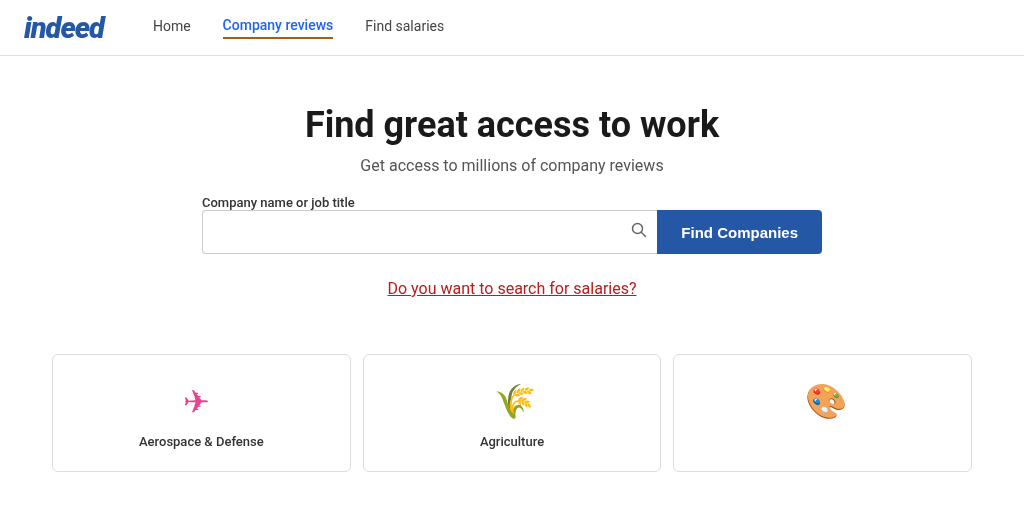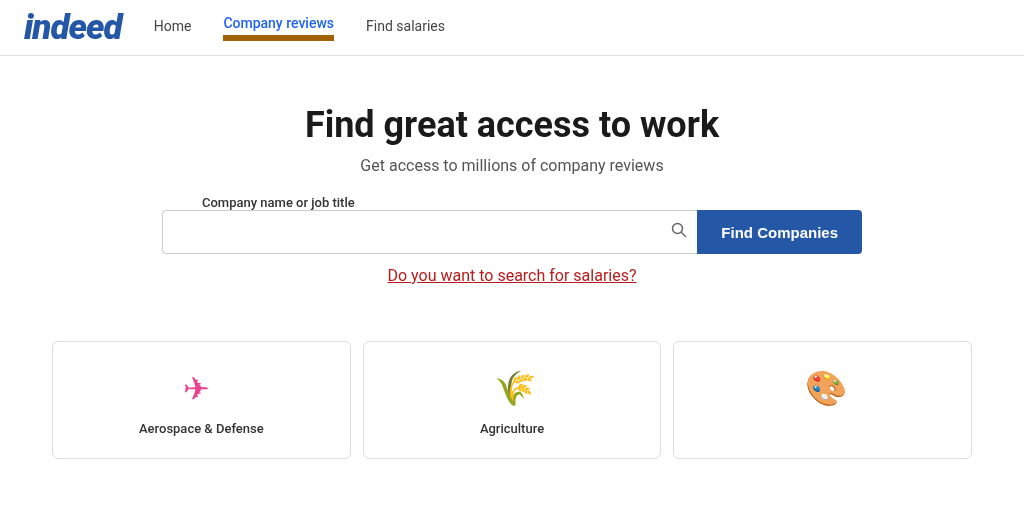--- a/index.html
+++ b/index.html
@@ -7,39 +7,39 @@
 
     
     nav {
       display: flex;
       align-items: center;
       padding: 0 24px;
       height: 56px;
       border-bottom: 1px solid #e0e0e0;
     }
     .nav-logo {
-      font-size: 35px;
+      font-size: 29px;
       font-weight: 900;
       color: #2557a7;
-      margin-right: 32px;
+      margin-right: 49px;
       font-style: italic;
       letter-spacing: -1px;
       text-align: right;
     }
     .nav-links { display: flex; gap: 32px; align-items: center; }
     .nav-link {
       font-size: 14px;
       color: #444;
       text-decoration: none;
       padding-bottom: 4px;
       cursor: pointer;
     }
     .nav-link.active {
       color: #2164f3;
-      border-bottom: 6px solid #a16207;
+      border-bottom: 2px solid #a16207;
       font-weight: 500;
     }
 
     
     .hero {
       display: flex;
       flex-direction: column;
       align-items: center;
       padding: 48px 24px 32px;
     }
@@ -58,23 +58,23 @@
     }
     .search-label {
       font-size: 13px;
       color: #333;
       font-weight: 500;
       align-self: flex-start;
       margin-left: calc(50% - 310px);
     }
     .search-row {
       display: flex;
-      width: 700px;
+      width: 620px;
       max-width: 100%;
-      margin-bottom: 12px;
+      margin-bottom: 25px;
       justify-content: flex-end;
     }
     .search-input-wrap {
       position: relative;
       flex: 1;
     }
     .search-input {
       width: 100%;
       height: 44px;
       border: 1px solid #ccc;

